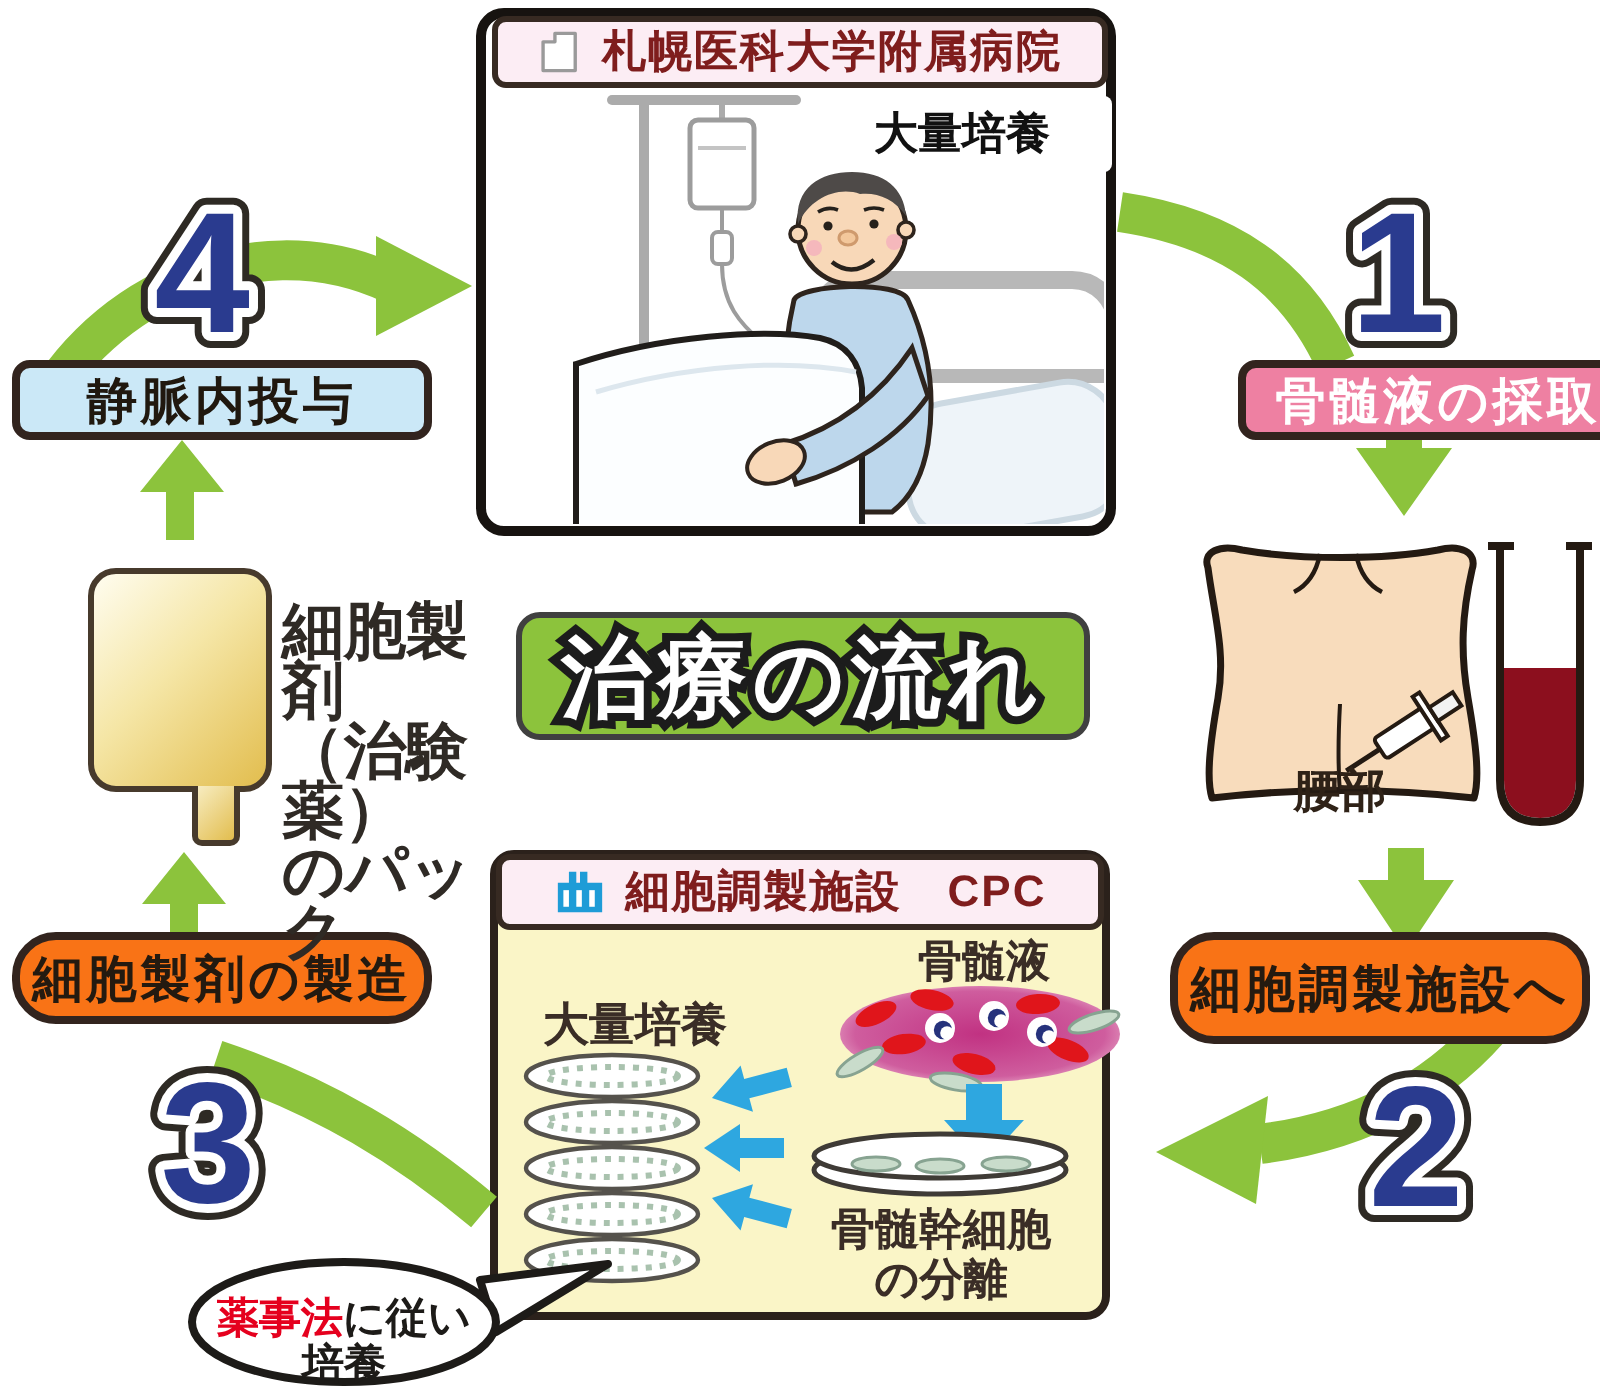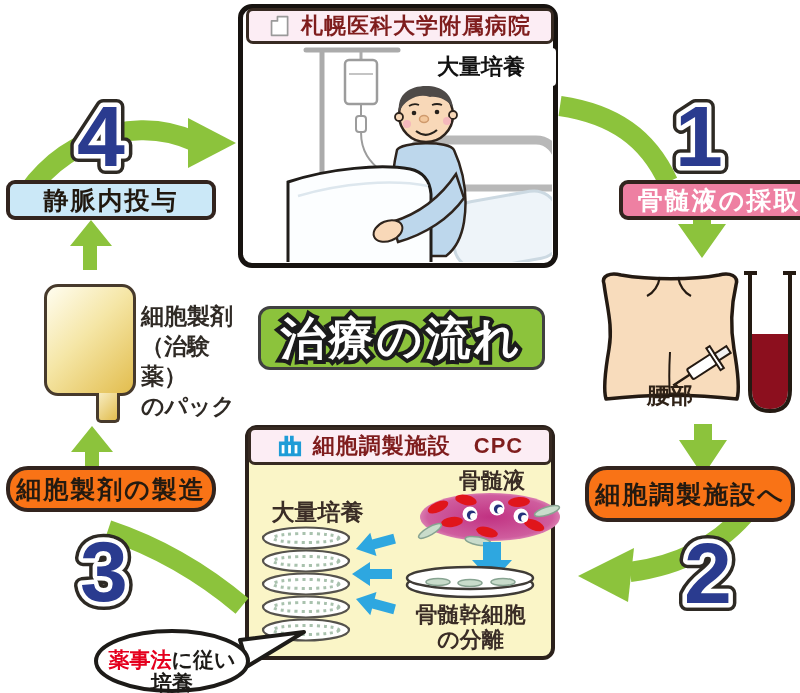--- a/index.html
+++ b/index.html
@@ -29,21 +29,21 @@
        background:#8cc33c;border:3px solid #404040;border-radius:12px;}
   .outlined{position:relative;font-size:45px;font-weight:700;letter-spacing:3px;line-height:1;}
   .outlined .stroke{position:absolute;left:0;top:0;-webkit-text-stroke:8px #1c1c1c;color:#1c1c1c;}
   .outlined .fill{position:relative;color:#fff;}
 
   .bag{box-sizing:border-box;border:3px solid #473a2c;border-radius:14px;
        background:linear-gradient(135deg,#fffdf0 0%,#f5e6a6 45%,#e2bd4e 100%);}
   .bagstem{box-sizing:border-box;border:3px solid #473a2c;border-top:none;border-radius:0 0 5px 5px;
        background:linear-gradient(135deg,#f7ecc0,#e2bd4e);}
 
-  .packtext{font-size:23px;font-weight:700;color:#2f2a25;line-height:30px;}
+  .packtext{font-size:31px;font-weight:700;color:#2f2a25;line-height:30px;}
   .smalltext{font-size:22px;font-weight:700;color:#3a2d26;line-height:25px;text-align:center;}
   .backlabel{font-size:23px;font-weight:700;color:#2f2217;text-align:center;}
   .bubbletext{font-size:21px;font-weight:700;color:#1d1b18;line-height:23px;text-align:center;}
   .red{color:#e5001e;}
 
   text.no{font-size:86px;font-weight:800;text-anchor:middle;
           font-family:"Liberation Sans","DejaVu Sans",sans-serif;}
   .no-o{stroke:#2e2a24;stroke-width:16;stroke-linejoin:round;fill:none;}
   .no-m{stroke:#ffffff;stroke-width:9;stroke-linejoin:round;fill:none;}
   .no-f{fill:#2a3b8f;}

